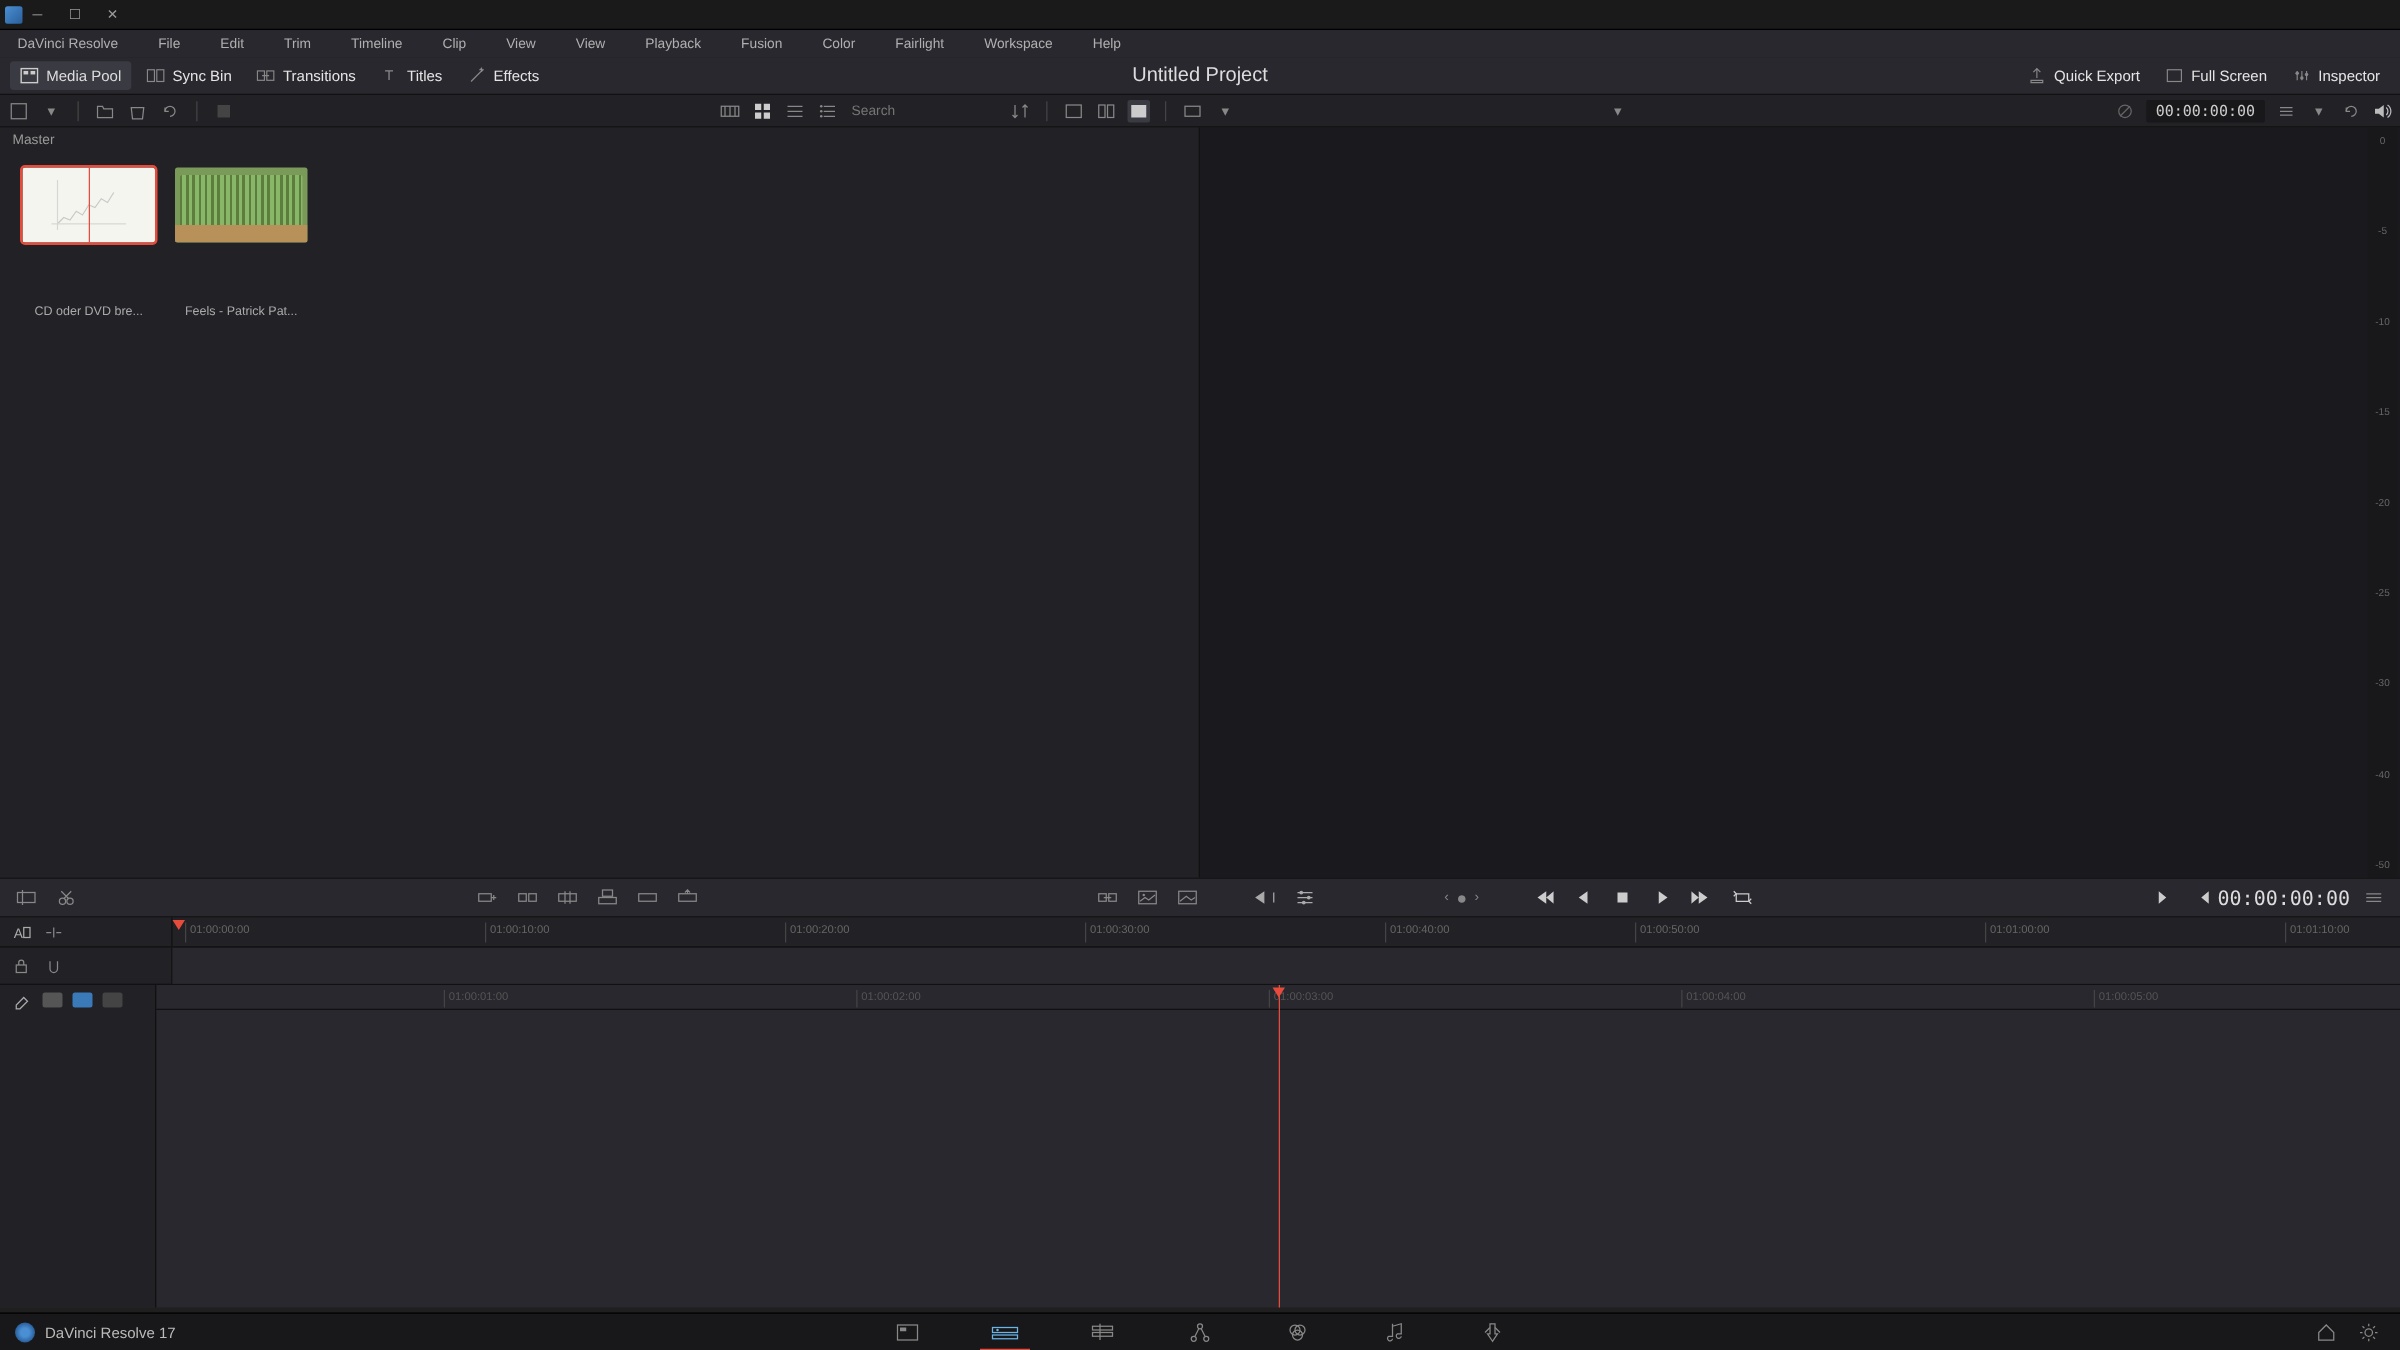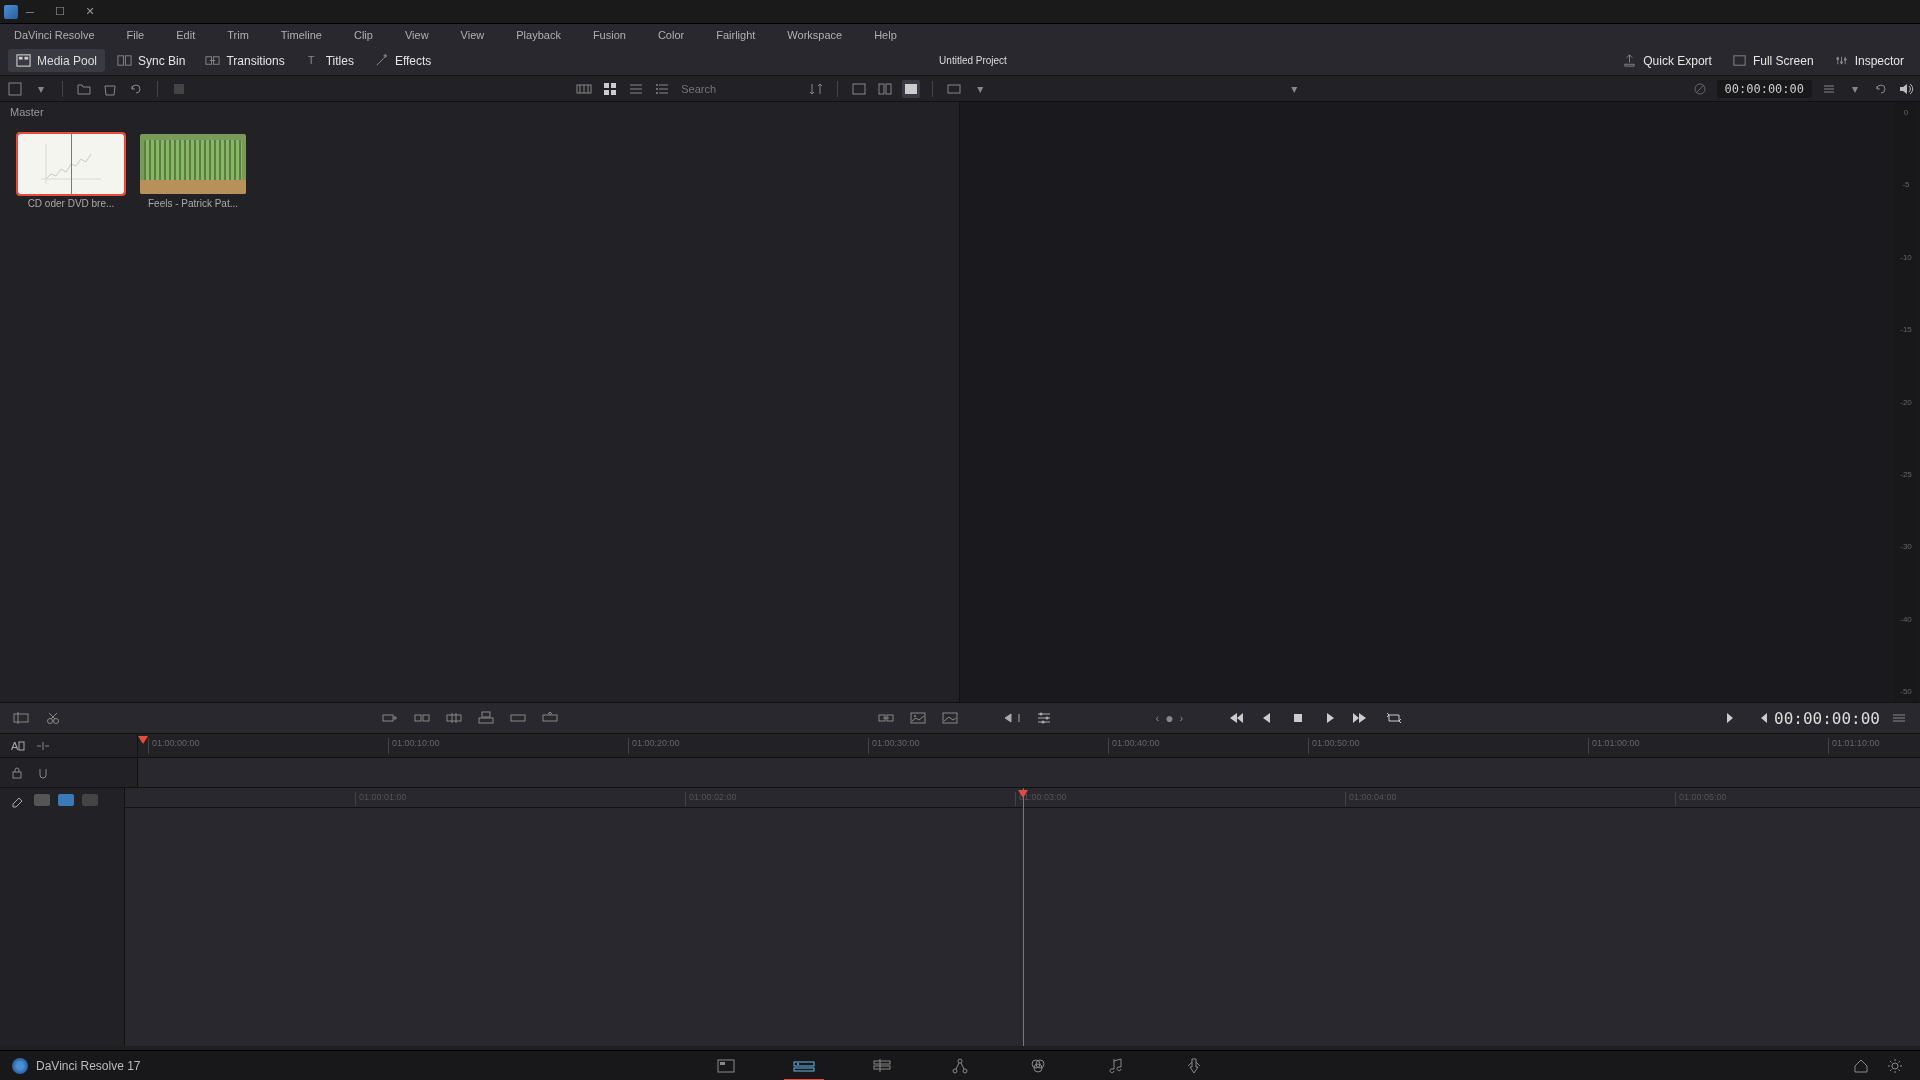--- a/index.html
+++ b/index.html
@@ -15,21 +15,21 @@
 
 .menubar { height: 22px; background: #28282e; display: flex; align-items: center; padding: 0 6px; gap: 16px; }
 .menu-item { padding: 2px 8px; font-size: 11px; color: #b0b0b0; cursor: pointer; }
 
 
 .top-toolbar { height: 30px; background: #28282e; display: flex; align-items: center; border-bottom: 1px solid #111; }
 .tb-section { display: flex; align-items: center; gap: 4px; padding: 0 8px; }
 .tb-btn { display: flex; align-items: center; gap: 6px; padding: 4px 8px; font-size: 12px; color: #e5e5e5; cursor: pointer; border-radius: 3px; }
 .tb-btn.active { background: #3a3a42; color: #ddd; }
 .tb-icon { width: 15px; height: 15px; }
-.proj-title { position: absolute; left: 50%; transform: translateX(-50%); font-size: 10px; color: #ddd; font-weight: 500; margin-left: 13px; }
+.proj-title { position: absolute; left: 50%; transform: translateX(-50%); font-size: 16px; color: #ddd; font-weight: 500; }
 .tb-right { margin-left: auto; display: flex; gap: 4px; padding-right: 8px; justify-content: center; }
 
 
 .sec-toolbar { height: 26px; background: #212126; display: flex; align-items: center; border-bottom: 1px solid #111; padding: 0 6px; }
 .sec-left { display: flex; align-items: center; gap: 8px; }
 .small-icon-btn { width: 18px; height: 18px; display: flex; align-items: center; justify-content: center; color: #888; }
 .search-input { background: transparent; border: none; color: #888; font-size: 11px; width: 120px; outline: none; padding: 2px; }
 .timecode-box { background: #18181a; padding: 2px 8px; color: #ccc; font-size: 12px; font-family: monospace; border-radius: 2px; }
 .speaker-icon { width: 16px; height: 16px; color: #bbb; }
 
@@ -39,21 +39,21 @@
 .breadcrumb { padding: 4px 10px; font-size: 11px; color: #999; }
 .thumbs { display: flex; gap: 12px; padding: 12px 16px; }
 .thumb { width: 110px; display: flex; flex-direction: column; align-items: center; gap: 4px; }
 .thumb-img { width: 106px; height: 60px; border-radius: 2px; position: relative; }
 .thumb-img.selected { outline: 2px solid #e64b3c; }
 .thumb1 { background: #f5f5f0; display: flex; align-items: center; justify-content: center; }
 .thumb1::after { content: ""; position: absolute; width: 1px; height: 100%; left: 50%; background: #e64b3c; }
 .thumb2 { background: #7a9a5a; position: relative; overflow: hidden; }
 .thumb2-wave { position: absolute; inset: 6px 4px; background: repeating-linear-gradient(90deg, #5a7a3a 0 2px, #8aba6a 2px 5px); border-radius: 2px; opacity: 0.9; }
 .thumb2-btm { position: absolute; bottom: 0; left: 0; right: 0; height: 14px; background: #b8915a; }
-.thumb-label { font-size: 10px; color: #aaa; white-space: nowrap; overflow: hidden; text-overflow: ellipsis; width: 100%; text-align: center; }
+.thumb-label { font-size: 10px; color: #aaa; white-space: nowrap; overflow: hidden; text-overflow: ellipsis; width: 100%; text-align: center; margin-top: 46px; }
 
 
 .viewer { flex: 1; background: #1a1a1e; position: relative; }
 .level-meter { position: absolute; right: 2px; top: 0; bottom: 0; width: 24px; background: #18181a; display: flex; flex-direction: column; justify-content: space-between; padding: 6px 0; }
 .meter-tick { font-size: 8px; color: #666; text-align: center; }
 
 
 .mid-toolbar { height: 32px; background: #28282e; display: flex; align-items: center; border-top: 1px solid #111; border-bottom: 1px solid #111; padding: 0 10px; }
 .mid-group { display: flex; align-items: center; gap: 10px; }
 .mid-spacer { flex: 1; }

